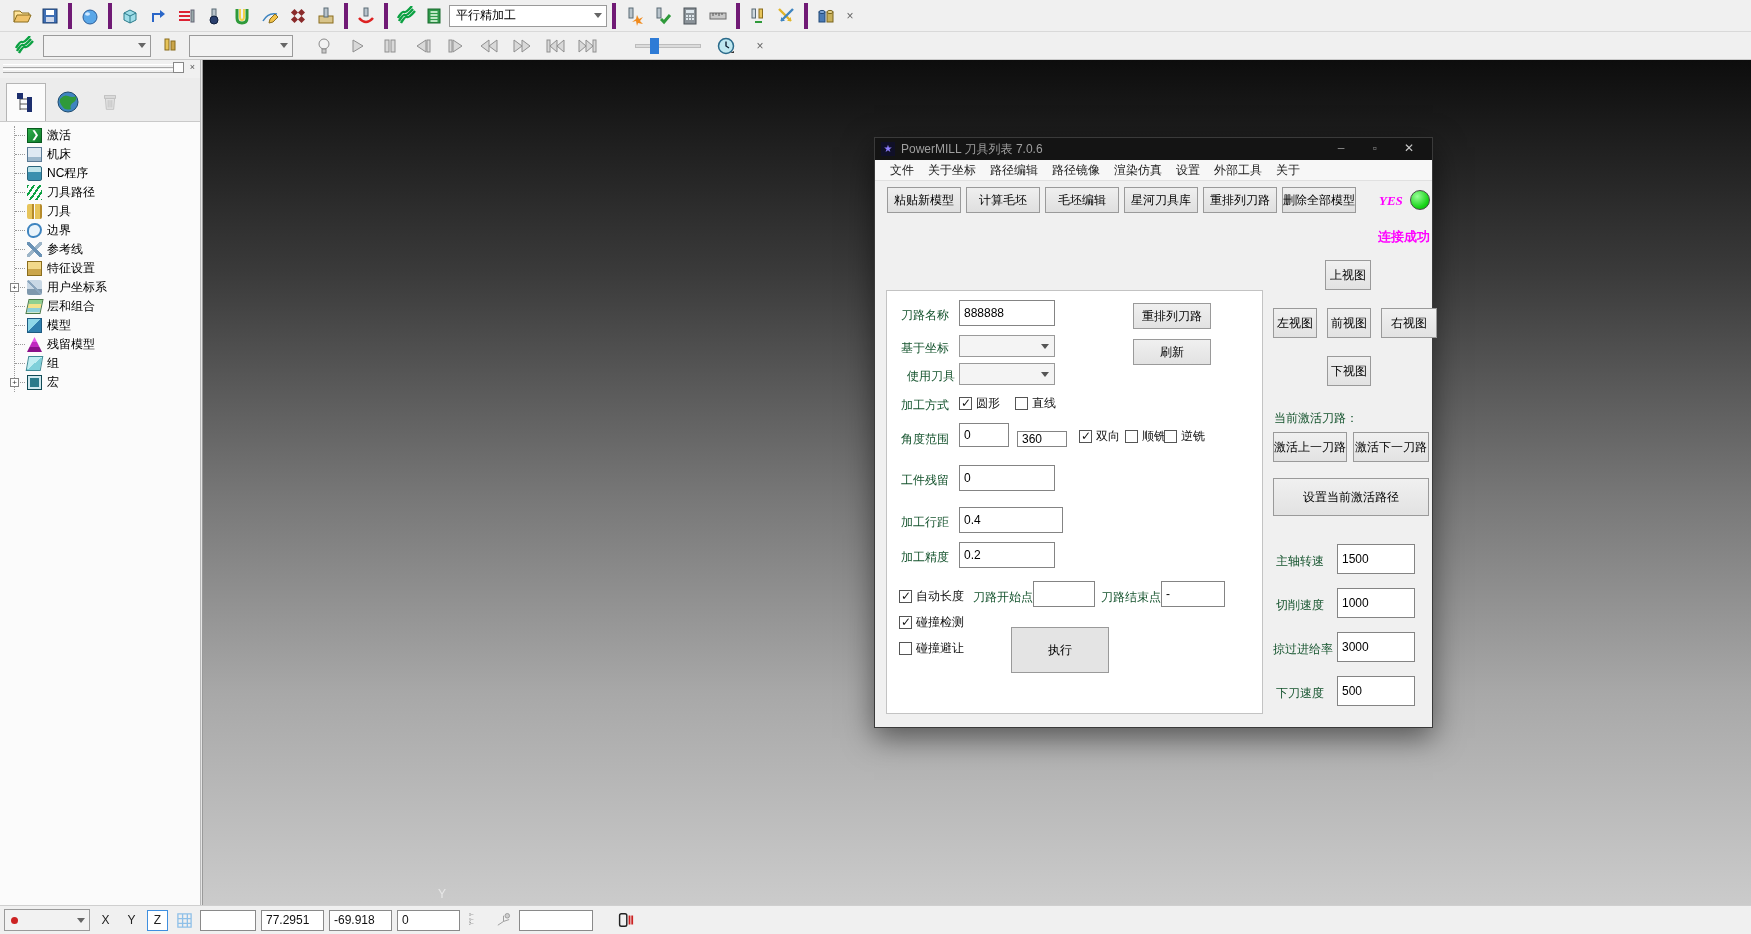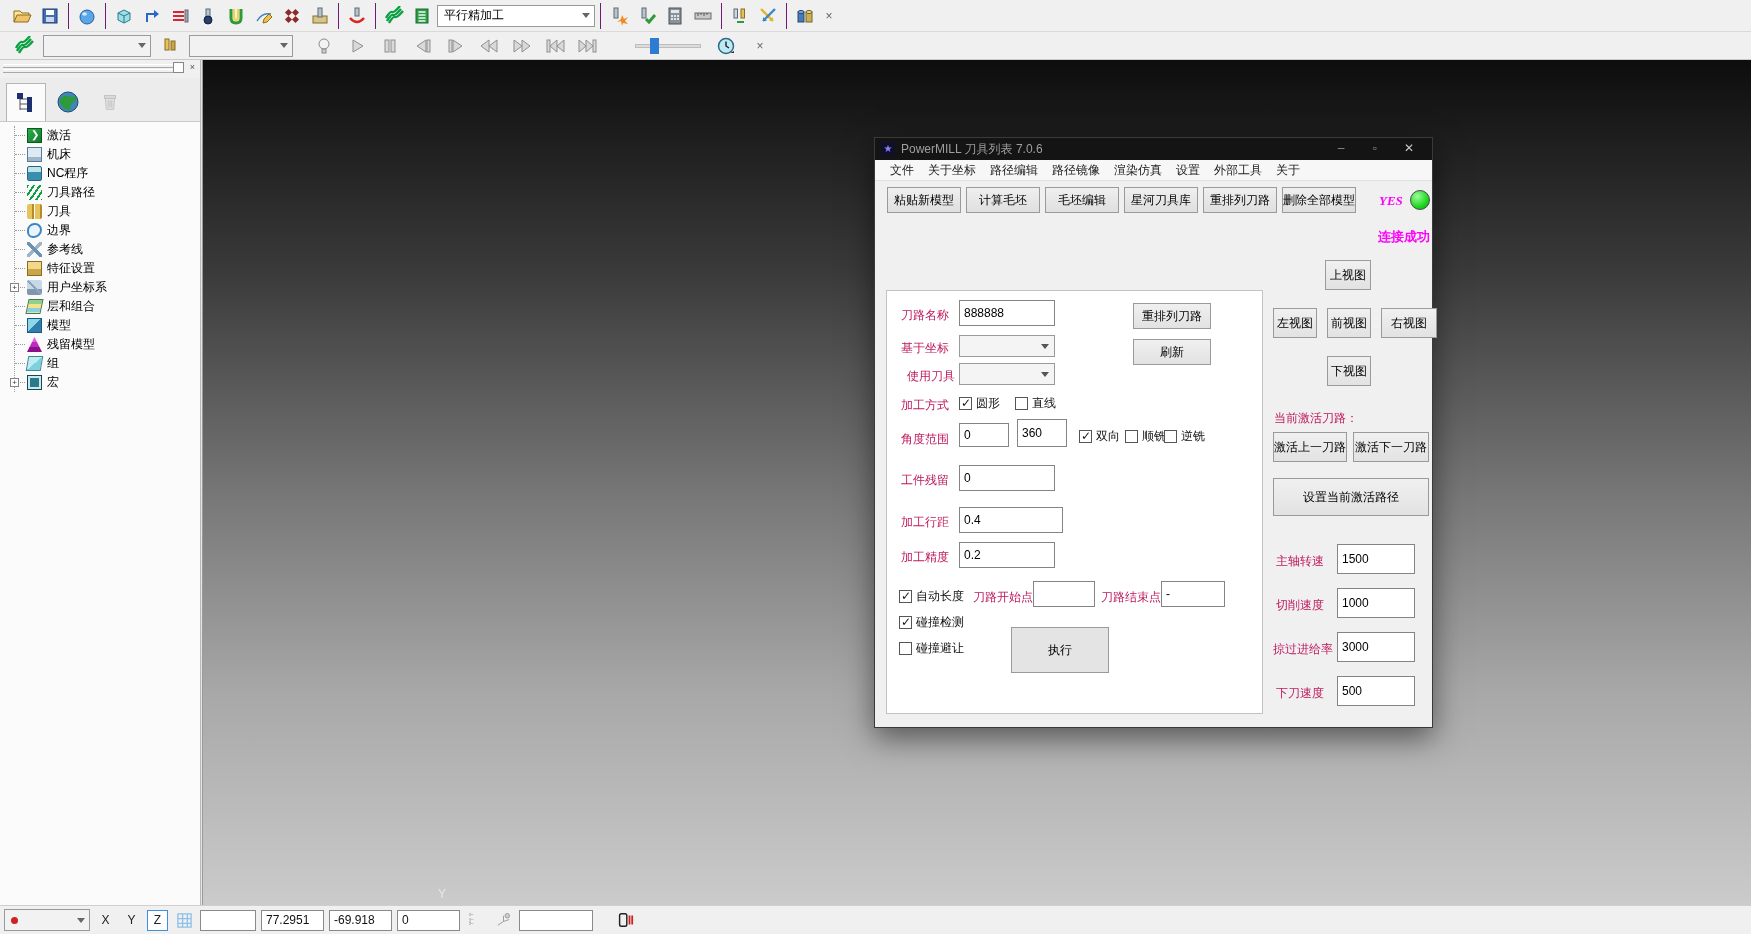--- a/index.html
+++ b/index.html
@@ -6,21 +6,21 @@
   html,body { width:1751px; height:934px; overflow:hidden;
     font-family:"Liberation Sans","DejaVu Sans",sans-serif; font-size:12px; color:#111;
     background:#f0f0f0; }
   .abs { position:absolute; }
 
   
   #toolbar-main { position:absolute; top:0; left:0; width:100%; height:32px;
     background:#f0f0f0; border-bottom:1px solid #d9d9d9; display:flex; align-items:center; padding:2px 4px; }
   #toolbar-sim { position:absolute; top:32px; left:0; width:100%; height:28px;
     background:#f0f0f0; border-bottom:1px solid #c9c9c9; display:flex; align-items:center; padding:2px 6px; }
-  .tgroup { display:flex; align-items:center; gap:2px; padding:0 5px; border-right:1px solid #701a75; height:26px; }
+  .tgroup { display:flex; align-items:center; gap:2px; padding:0 5px; border-right:4px solid #701a75; height:26px; }
   .tgroup:last-child { border-right:none; }
   .tbtn { width:26px; height:24px; display:flex; align-items:center; justify-content:center; border-radius:2px; }
   .tbtn svg { width:20px; height:20px; }
   .combo { background:#fff; border:1px solid #9a9a9a; height:22px; display:flex; align-items:center;
     justify-content:space-between; padding:0 4px 0 6px; font-size:12px; color:#000; }
   .combo .chev { width:0; height:0; border-left:4px solid transparent; border-right:4px solid transparent;
     border-top:5px solid #666; margin-left:6px; }
   .combo.gray { background:#f2f2f2; color:#888; }
   .slider-track { width:66px; height:4px; background:#dcdcdc; border:1px solid #bdbdbd; position:relative; }
   .slider-handle { position:absolute; left:14px; top:-7px; width:9px; height:16px; background:#2e7bd6; }
@@ -93,21 +93,21 @@
   .btnrow .dlg-btn { width:74px; height:26px; }
   #yes-text { color:#ff00ff; font-family:"Liberation Serif","DejaVu Serif",serif; font-weight:bold; font-style:italic; margin-left:9px; font-size:13px; }
   #green-light { width:20px; height:20px; border-radius:50%; margin-left:8px; border:1px solid #4a4a4a;
     background:radial-gradient(circle at 35% 30%, #9aff9a, #17d417 65%, #0fa00f); }
   #connected-text { color:#ff00ff; font-weight:bold; font-size:13px; margin-left:9px; }
   #dlg-tabs { position:absolute; left:11px; top:131px; display:flex; }
   .dtab { padding:3px 9px 4px; border:1px solid #c3c3c3; border-left:none; background:#f0f0f0; color:#000; font-size:12px; }
   .dtab:first-child { border-left:1px solid #c3c3c3; }
   .dtab.active { background:#fff; border-bottom:1px solid #fff; position:relative; z-index:3; }
   #tabpanel { position:absolute; left:11px; top:152px; width:377px; height:424px; background:#fff; border:1px solid #c3c3c3; }
-  .flabel { position:absolute; font-size:12px; color:#be185d; white-space:nowrap; }
+  .flabel { position:absolute; font-size:12px; color:#14532d; white-space:nowrap; }
   .finput { position:absolute; background:#fff; border:1px solid #848484; font-size:12px; padding:0 4px;
     display:flex; align-items:center; color:#000; }
   .fselect { position:absolute; background:#f4f4f4; border:1px solid #9a9a9a; display:flex; align-items:center;
     justify-content:flex-end; padding-right:5px; }
   .fselect .chev { width:0; height:0; border-left:4px solid transparent; border-right:4px solid transparent; border-top:5px solid #555; }
   .cbrow { position:absolute; display:flex; align-items:center; gap:4px; font-size:12px; }
   .cb { width:13px; height:13px; background:#fff; border:1px solid #555; position:relative; flex:none; }
   .cb.checked::after { content:"✓"; position:absolute; left:1px; top:-2px; font-size:12px; color:#111; font-weight:bold; }
   .panel-btn { position:absolute; background:linear-gradient(180deg,#f0f0f0,#e2e2e2); border:1px solid #9a9a9a;
     display:flex; align-items:center; justify-content:center; font-size:12px; color:#000; }
@@ -580,21 +580,21 @@
         <span class="cb checked"></span>
         <span>圆形</span>
       </span>
     <span class="cbrow" style="left:128px; top:104px;">
         <span class="cb"></span>
         <span>直线</span>
       </span>
 
     <span class="flabel" style="left:14px; top:140px;">角度范围</span>
     <span class="finput" style="left:72px; top:132px; width:50px; height:24px;">0</span>
-    <span class="finput" style="left:130px; top:128px; width:50px; height:28px;">360</span>
+    <span class="finput" style="left:130px; top:140px; width:50px; height:16px;">360</span>
     <span class="cbrow" style="left:192px; top:137px;">
         <span class="cb checked"></span>
         <span>双向</span>
       </span>
     <span class="cbrow" style="left:238px; top:137px;">
         <span class="cb"></span>
         <span>顺铣</span>
       </span>
     <span class="cbrow" style="left:277px; top:137px;">
         <span class="cb"></span>

